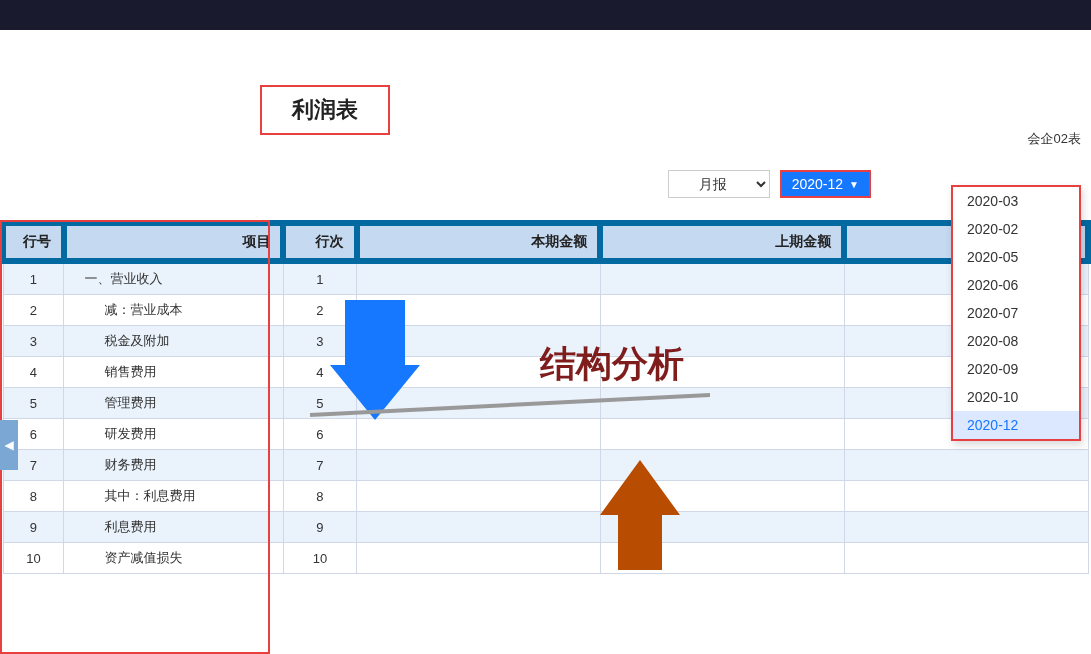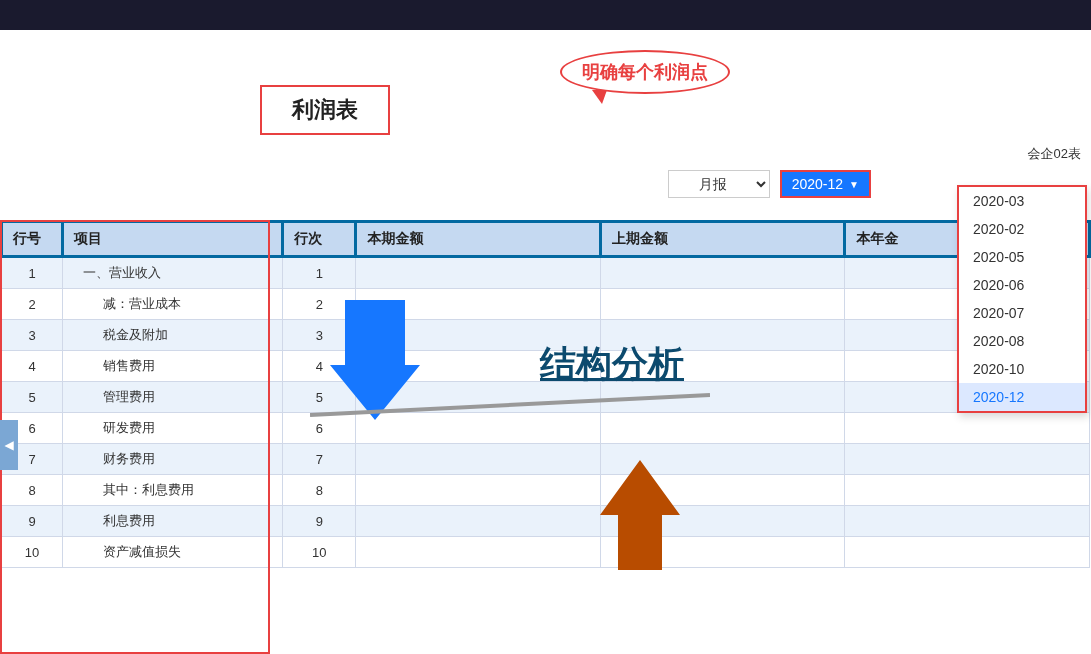--- a/index.html
+++ b/index.html
@@ -56,21 +56,21 @@
       border-top: 14px solid #e84040;
     }
     .bubble-text {
       color: #e84040;
       font-size: 18px;
       font-weight: bold;
       white-space: nowrap;
     }
     .company-label {
       position: absolute;
-      top: 115px;
+      top: 100px;
       right: 10px;
       font-size: 13px;
       color: #333;
     }
     .unit-label {
       position: absolute;
       top: 165px;
       right: 10px;
       font-size: 13px;
       color: #333;
@@ -99,21 +99,21 @@
       gap: 6px;
     }
     .chevron {
       font-size: 10px;
     }
 
     
     .dropdown-menu {
       position: absolute;
       top: 155px;
-      right: 4px;
+      right: 10px;
       background: #fff;
       border: 2px solid #e84040;
       width: 130px;
       z-index: 100;
       box-shadow: 2px 4px 8px rgba(0,0,0,0.15);
     }
     .dropdown-item {
       padding: 6px 14px;
       font-size: 14px;
       color: #333;
@@ -135,26 +135,26 @@
       overflow: hidden;
     }
     table {
       border-collapse: collapse;
       width: 100%;
     }
     thead tr {
       background: #c5d9f1;
     }
     th {
-      border: 3px solid #0369a1;
+      border: 6px solid #0369a1;
       padding: 7px 10px;
       font-size: 14px;
       font-weight: bold;
       color: #222;
-      text-align: left;
+      text-align: right;
     }
     td {
       border: 1px solid #d0d8e8;
       padding: 6px 10px;
       font-size: 13px;
       color: #333;
       text-align: center;
     }
     .row-even {
       background: #eaf2fb;
@@ -202,25 +202,20 @@
   </style>
 </head>
 <body>
 
 <div class="main-area">
 
   <div class="title-section" style="position:absolute; top:55px; left:260px; display:flex; align-items:center; gap:20px;border-radius:17px;">
     <div class="title-box">利润表</div>
   </div>
 
-  <div style="position:absolute; top:20px; left:560px;">
-    <div class="bubble-shape">
-      <span class="bubble-text">明确每个利润点</span>
-    </div>
-  </div>
 
   <div class="company-label">会企02表</div>
 
   <div style="position:absolute; top:140px; right:220px; display:flex; align-items:center; gap:10px;">
     <select class="period-select">
       <option>月报</option>
       <option>季报</option>
       <option>年报</option>
     </select>
     <div class="date-select-box">
@@ -233,20 +228,21 @@
 
   <div class="unit-label">单位：元</div>
 
   <div class="dropdown-menu">
     <div class="dropdown-item">2020-03</div>
     <div class="dropdown-item">2020-02</div>
     <div class="dropdown-item">2020-05</div>
     <div class="dropdown-item">2020-06</div>
     <div class="dropdown-item">2020-07</div>
     <div class="dropdown-item">2020-08</div>
+    <div class="dropdown-item">2020-09</div>
     <div class="dropdown-item">2020-10</div>
     <div class="dropdown-item selected">2020-12</div>
   </div>
 
   <div class="table-wrapper">
     <table>
       <thead>
         <tr>
           <th style="width:50px;">行号</th>
           <th style="width:180px;">项目</th>
@@ -348,21 +344,21 @@
       <polygon points="15,0 75,0 75,65 90,65 45,120 0,65 15,65" fill="#1677ff"></polygon>
     </svg>
   </div>
 
   <div style="position:absolute; top:360px; left:310px; width:380px; height:3px; z-index:15; pointer-events:none;">
     <svg width="400" height="30" viewBox="0 0 400 30">
       <line x1="0" y1="25" x2="400" y2="5" stroke="#999" stroke-width="4"></line>
     </svg>
   </div>
 
-  <div style="position:absolute; top:310px; left:540px; font-size:36px; font-weight:bold; color:#0c4a6e; z-index:15;text-decoration:underline;">结构分析</div>
+  <div style="position:absolute; top:310px; left:540px; font-size:36px; font-weight:bold; color:#7f1d1d; z-index:15;">结构分析</div>
 
   <div style="position:absolute; top:430px; left:600px; width:80px; height:110px; z-index:15; pointer-events:none;">
     <svg width="80" height="110" viewBox="0 0 80 110">
       <polygon points="40,0 80,55 62,55 62,110 18,110 18,55 0,55" fill="#b84c00"></polygon>
     </svg>
   </div>
 
 
   <div class="scroll-btn">
     <span>◀</span>

